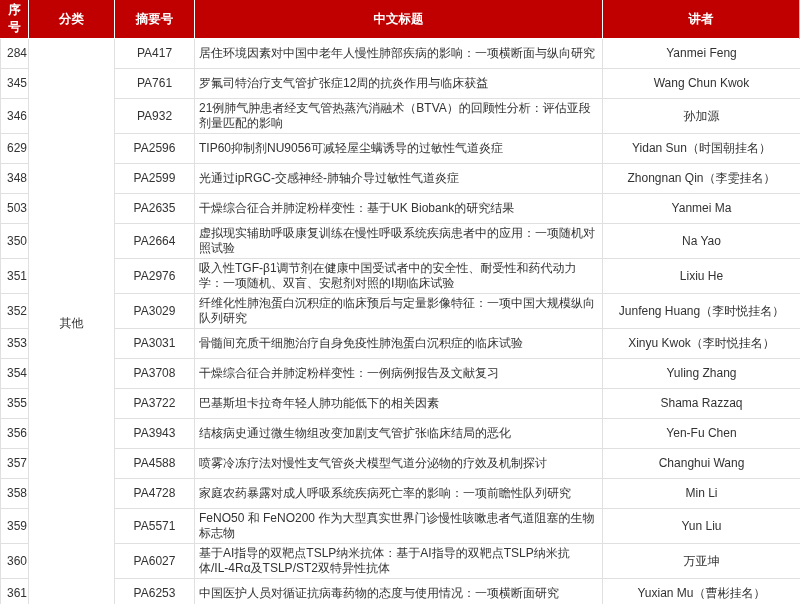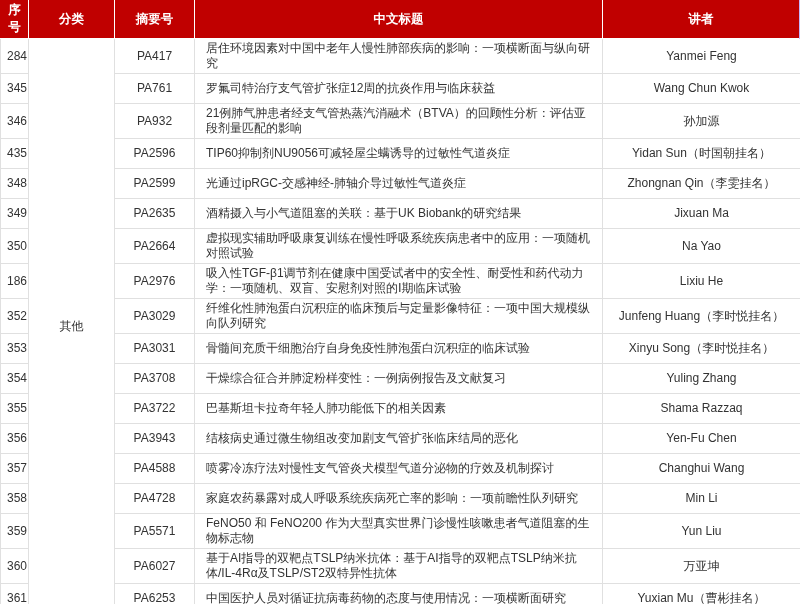--- a/index.html
+++ b/index.html
@@ -41,21 +41,21 @@
     line-height: 15px;
     height: 30px;
     border: 1px solid #E0E0E0;
     vertical-align: middle;
     padding: 2px 6px;
     text-align: center;
     overflow: hidden;
   }
   tbody td.col-title {
     text-align: left;
-    padding: 2px 11px;
+    padding: 2px 4px;
   }
   tbody td.col-category {
     text-align: center;
     vertical-align: middle;
     font-size: 12px;
   }
   
   col.c-no       { width: 28px;  }
   col.c-category { width: 86px;  }
   col.c-abstract { width: 80px;  }
@@ -97,60 +97,60 @@
           <td class="col-title">罗氟司特治疗支气管扩张症12周的抗炎作用与临床获益</td>
           <td class="col-speaker">Wang Chun Kwok</td>
         </tr>
         <tr>
           <td class="col-no">346</td>
           <td class="col-abstract">PA932</td>
           <td class="col-title">21例肺气肿患者经支气管热蒸汽消融术（BTVA）的回顾性分析：评估亚段剂量匹配的影响</td>
           <td class="col-speaker">孙加源</td>
         </tr>
         <tr>
-          <td class="col-no">435</td>
+          <td class="col-no">629</td>
           <td class="col-abstract">PA2596</td>
           <td class="col-title">TIP60抑制剂NU9056可减轻屋尘螨诱导的过敏性气道炎症</td>
           <td class="col-speaker">Yidan Sun（时国朝挂名）</td>
         </tr>
         <tr>
           <td class="col-no">348</td>
           <td class="col-abstract">PA2599</td>
           <td class="col-title">光通过ipRGC-交感神经-肺轴介导过敏性气道炎症</td>
           <td class="col-speaker">Zhongnan Qin（李雯挂名）</td>
         </tr>
         <tr>
-          <td class="col-no">349</td>
+          <td class="col-no">503</td>
           <td class="col-abstract">PA2635</td>
-          <td class="col-title">酒精摄入与小气道阻塞的关联：基于UK Biobank的研究结果</td>
-          <td class="col-speaker">Jixuan Ma</td>
+          <td class="col-title">干燥综合征合并肺淀粉样变性：基于UK Biobank的研究结果</td>
+          <td class="col-speaker">Yanmei Ma</td>
         </tr>
         <tr>
           <td class="col-no">350</td>
           <td class="col-abstract">PA2664</td>
           <td class="col-title">虚拟现实辅助呼吸康复训练在慢性呼吸系统疾病患者中的应用：一项随机对照试验</td>
           <td class="col-speaker">Na Yao</td>
         </tr>
         <tr>
-          <td class="col-no">186</td>
+          <td class="col-no">351</td>
           <td class="col-abstract">PA2976</td>
           <td class="col-title">吸入性TGF-β1调节剂在健康中国受试者中的安全性、耐受性和药代动力学：一项随机、双盲、安慰剂对照的Ⅰ期临床试验</td>
           <td class="col-speaker">Lixiu He</td>
         </tr>
         <tr>
           <td class="col-no">352</td>
           <td class="col-abstract">PA3029</td>
           <td class="col-title">纤维化性肺泡蛋白沉积症的临床预后与定量影像特征：一项中国大规模纵向队列研究</td>
           <td class="col-speaker">Junfeng Huang（李时悦挂名）</td>
         </tr>
         <tr>
           <td class="col-no">353</td>
           <td class="col-abstract">PA3031</td>
           <td class="col-title">骨髓间充质干细胞治疗自身免疫性肺泡蛋白沉积症的临床试验</td>
-          <td class="col-speaker">Xinyu Song（李时悦挂名）</td>
+          <td class="col-speaker">Xinyu Kwok（李时悦挂名）</td>
         </tr>
         <tr>
           <td class="col-no">354</td>
           <td class="col-abstract">PA3708</td>
           <td class="col-title">干燥综合征合并肺淀粉样变性：一例病例报告及文献复习</td>
           <td class="col-speaker">Yuling Zhang</td>
         </tr>
         <tr>
           <td class="col-no">355</td>
           <td class="col-abstract">PA3722</td>

